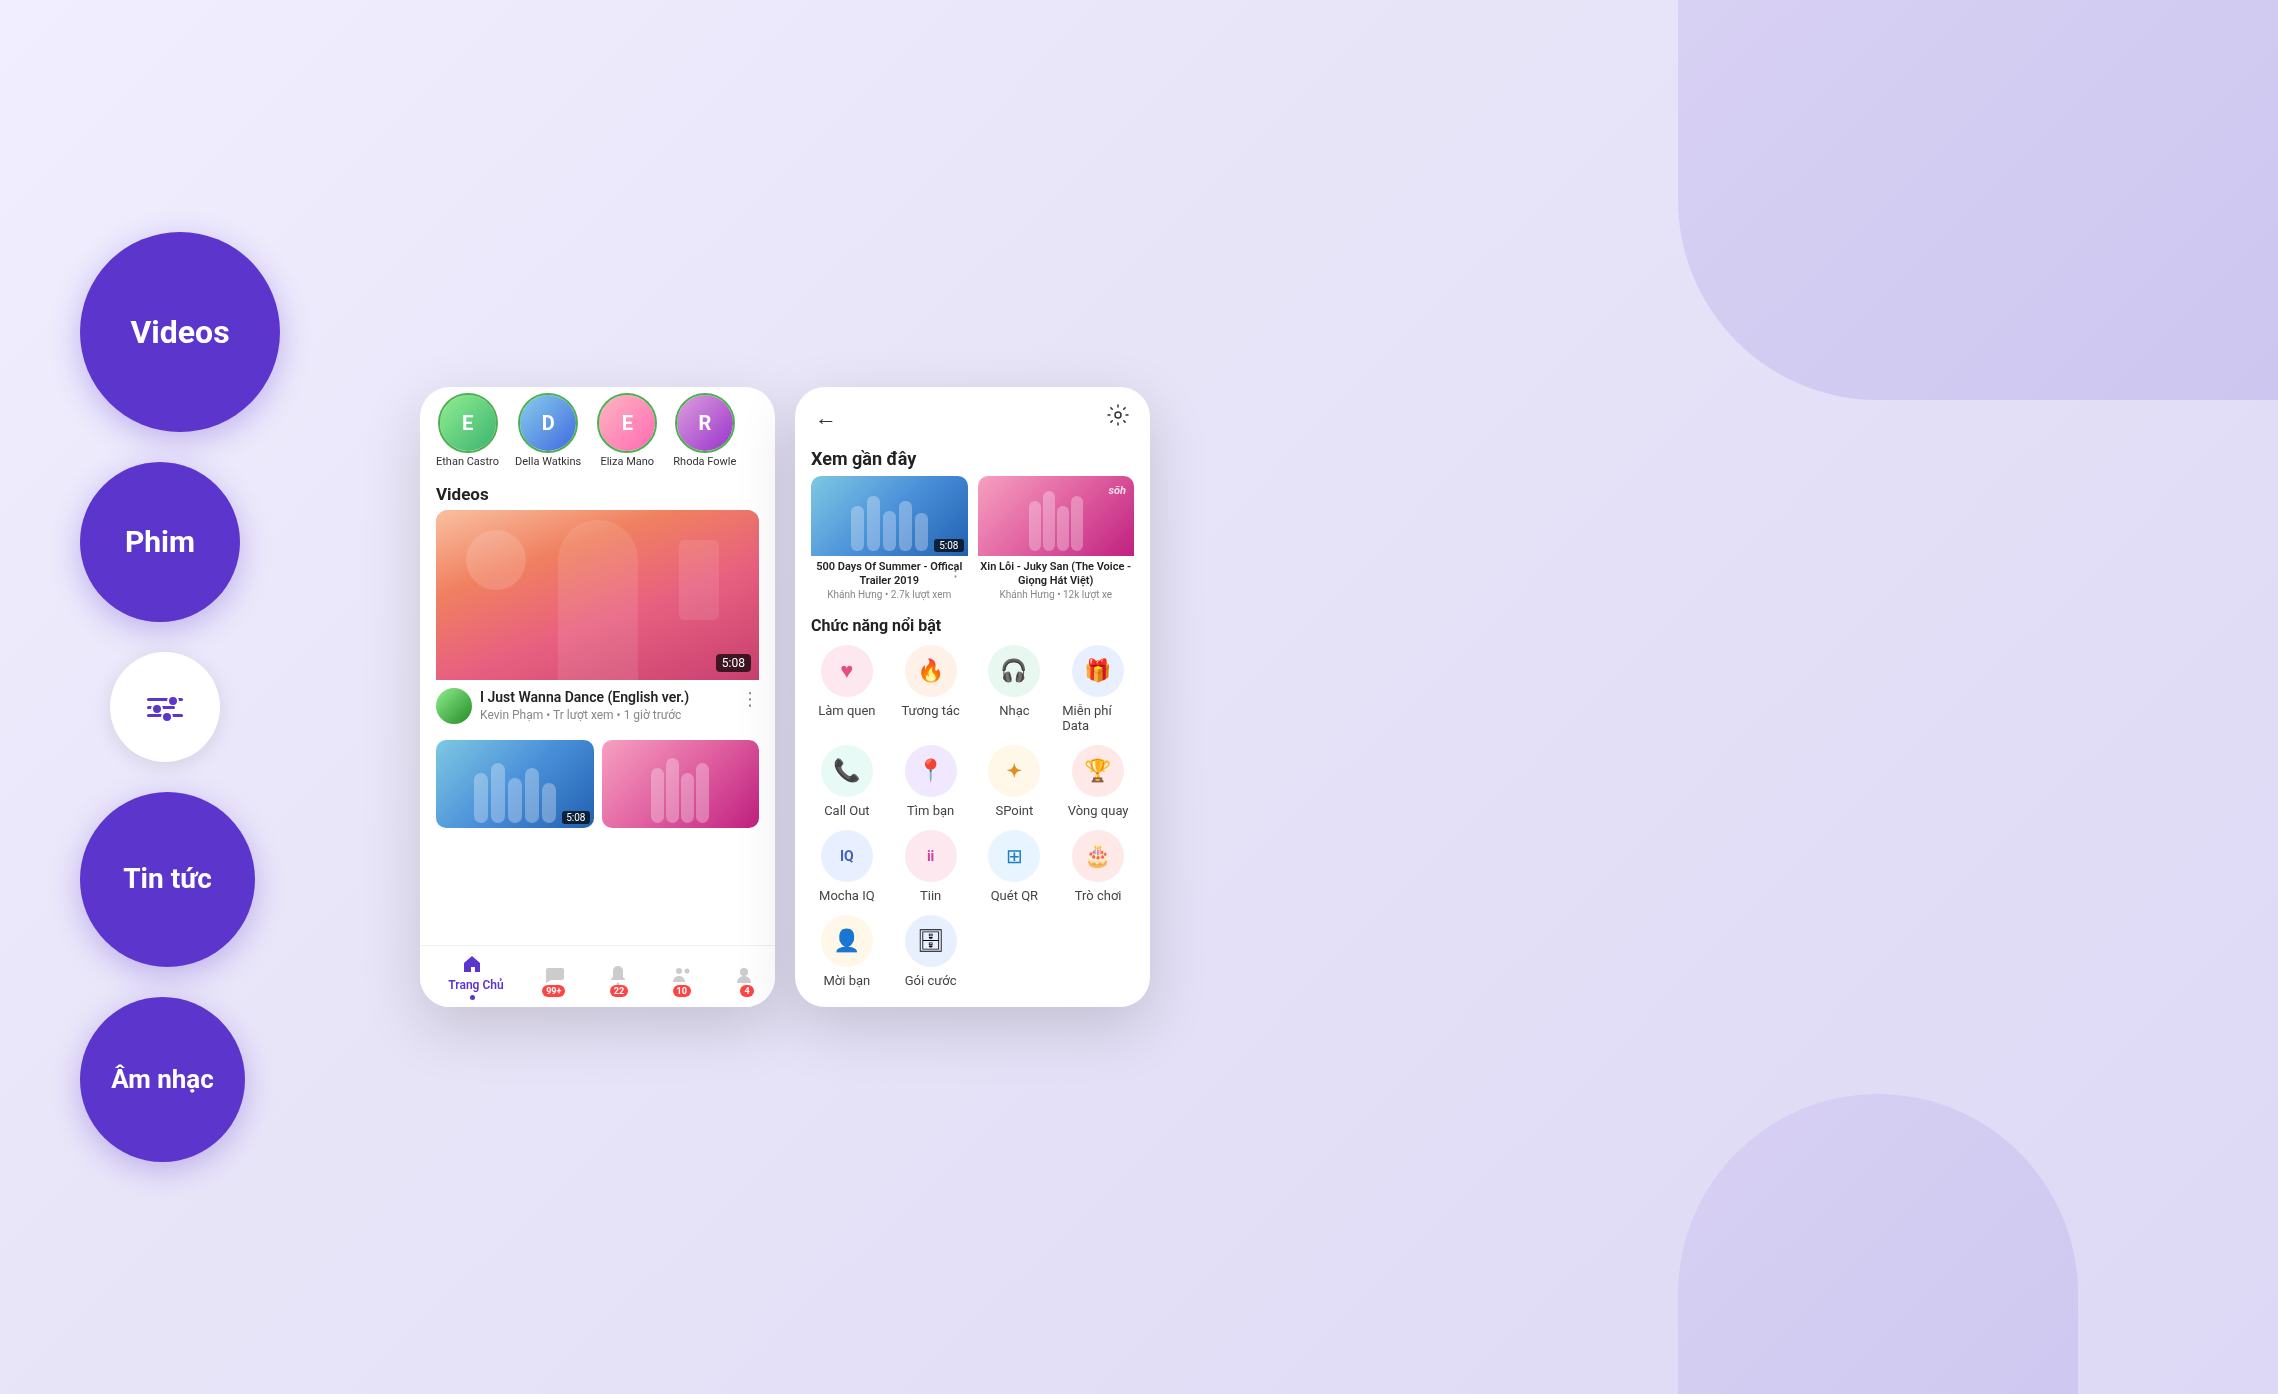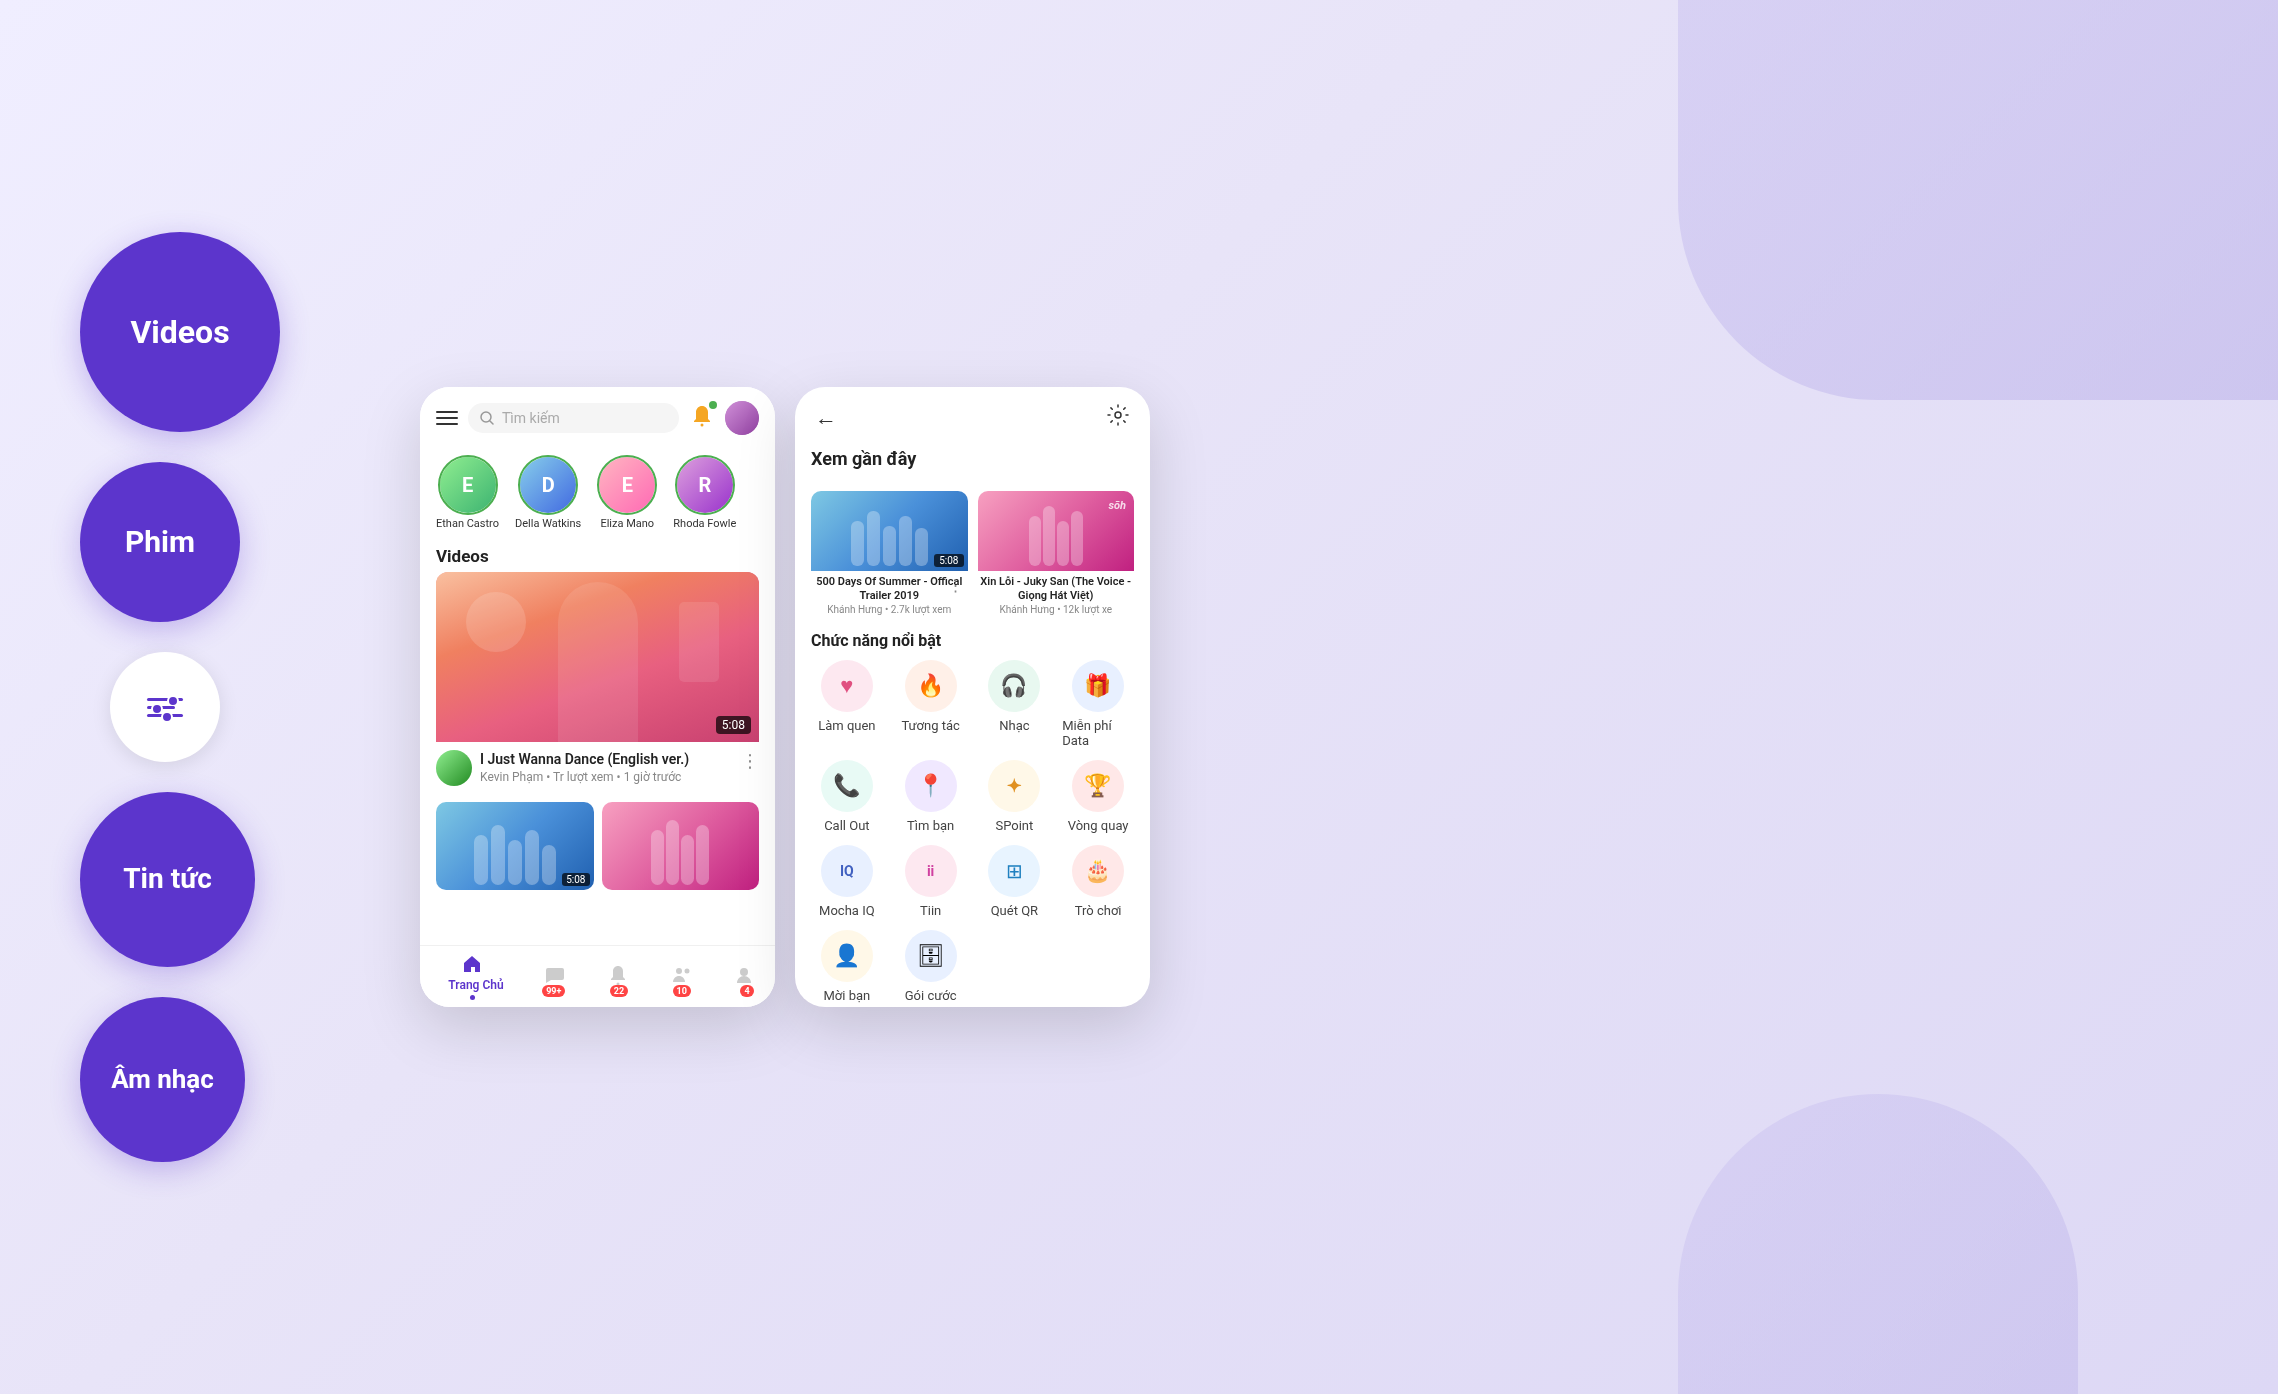--- a/index.html
+++ b/index.html
@@ -393,21 +393,21 @@
       color: #333;
     }
 
     .recent-section {
       padding: 0 16px;
     }
     .recent-title {
       font-size: 18px;
       font-weight: 700;
       color: #222;
-      margin-bottom: 22px;
+      margin-bottom: 7px;
     }
     .recent-videos {
       display: flex;
       gap: 10px;
     }
     .recent-video {
       flex: 1;
       border-radius: 10px;
       overflow: hidden;
       cursor: pointer;
@@ -534,44 +534,20 @@
   </div>
   <div class="nav-circle" style="width:165px;height:165px;font-size:26px;line-height:1.1;">
     <span>Âm nhạc</span>
   </div>
 </div>
 
 <div class="phones-container">
 
   <div class="phone">
 
-    <div class="phone-header">
-      <div class="hamburger-icon">
-        <div class="hamburger-line"></div>
-        <div class="hamburger-line"></div>
-        <div class="hamburger-line"></div>
-      </div>
-      <div class="search-bar">
-        <svg width="14" height="14" viewBox="0 0 14 14" fill="none">
-          <circle cx="6" cy="6" r="5" stroke="#999" stroke-width="1.5"></circle>
-          <line x1="10" y1="10" x2="13" y2="13" stroke="#999" stroke-width="1.5" stroke-linecap="round"></line>
-        </svg>
-        <span class="search-text">Tìm kiếm</span>
-      </div>
-      <div class="bell-icon">
-        <svg width="26" height="26" viewBox="0 0 26 26" fill="none">
-          <path d="M13 3C9.7 3 7 5.7 7 9v7l-2 2v1h16v-1l-2-2V9c0-3.3-2.7-6-6-6z" fill="#f5a623"></path>
-          <circle cx="13" cy="22" r="1.5" fill="#f5a623"></circle>
-        </svg>
-        <div class="bell-dot"></div>
-      </div>
-      <div class="avatar-small">
-        <div style="width:100%;height:100%;background:linear-gradient(135deg,#d090d8,#9040a0);border-radius:50%;"></div>
-      </div>
-    </div>
 
     <div class="stories-row">
       <div class="story-item">
         <div class="story-avatar">
           <div class="story-ring"></div>
           <div class="person-av av1">E</div>
         </div>
         <span class="story-name">Ethan Castro</span>
       </div>
       <div class="story-item">

